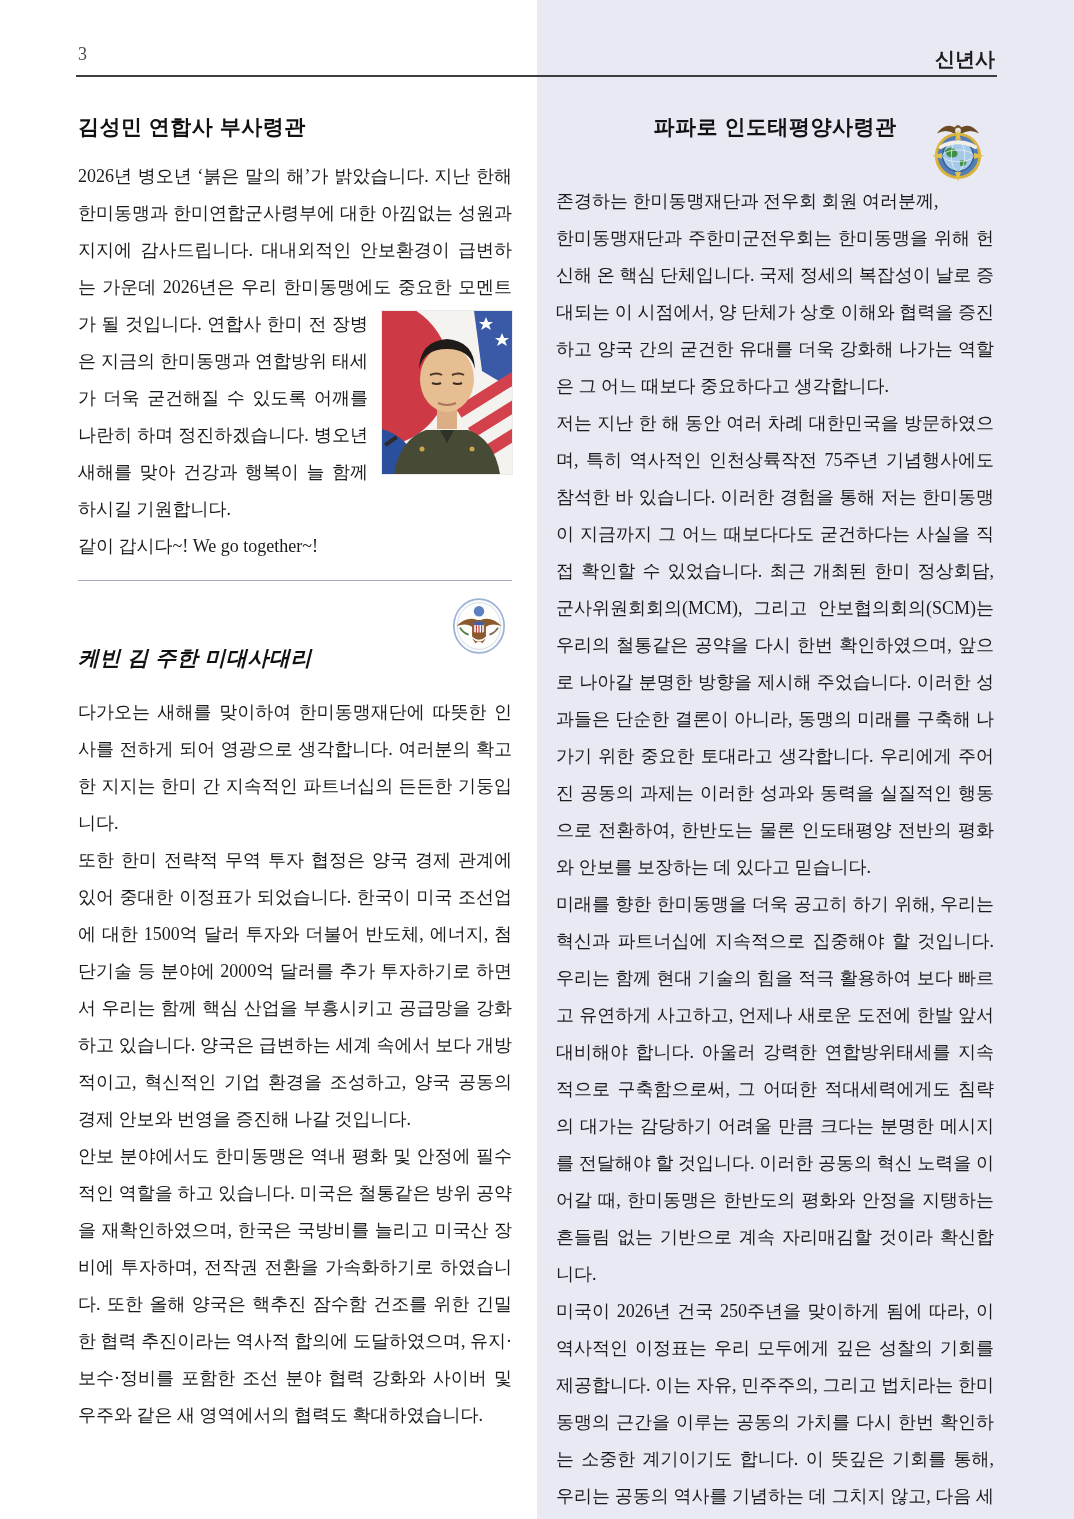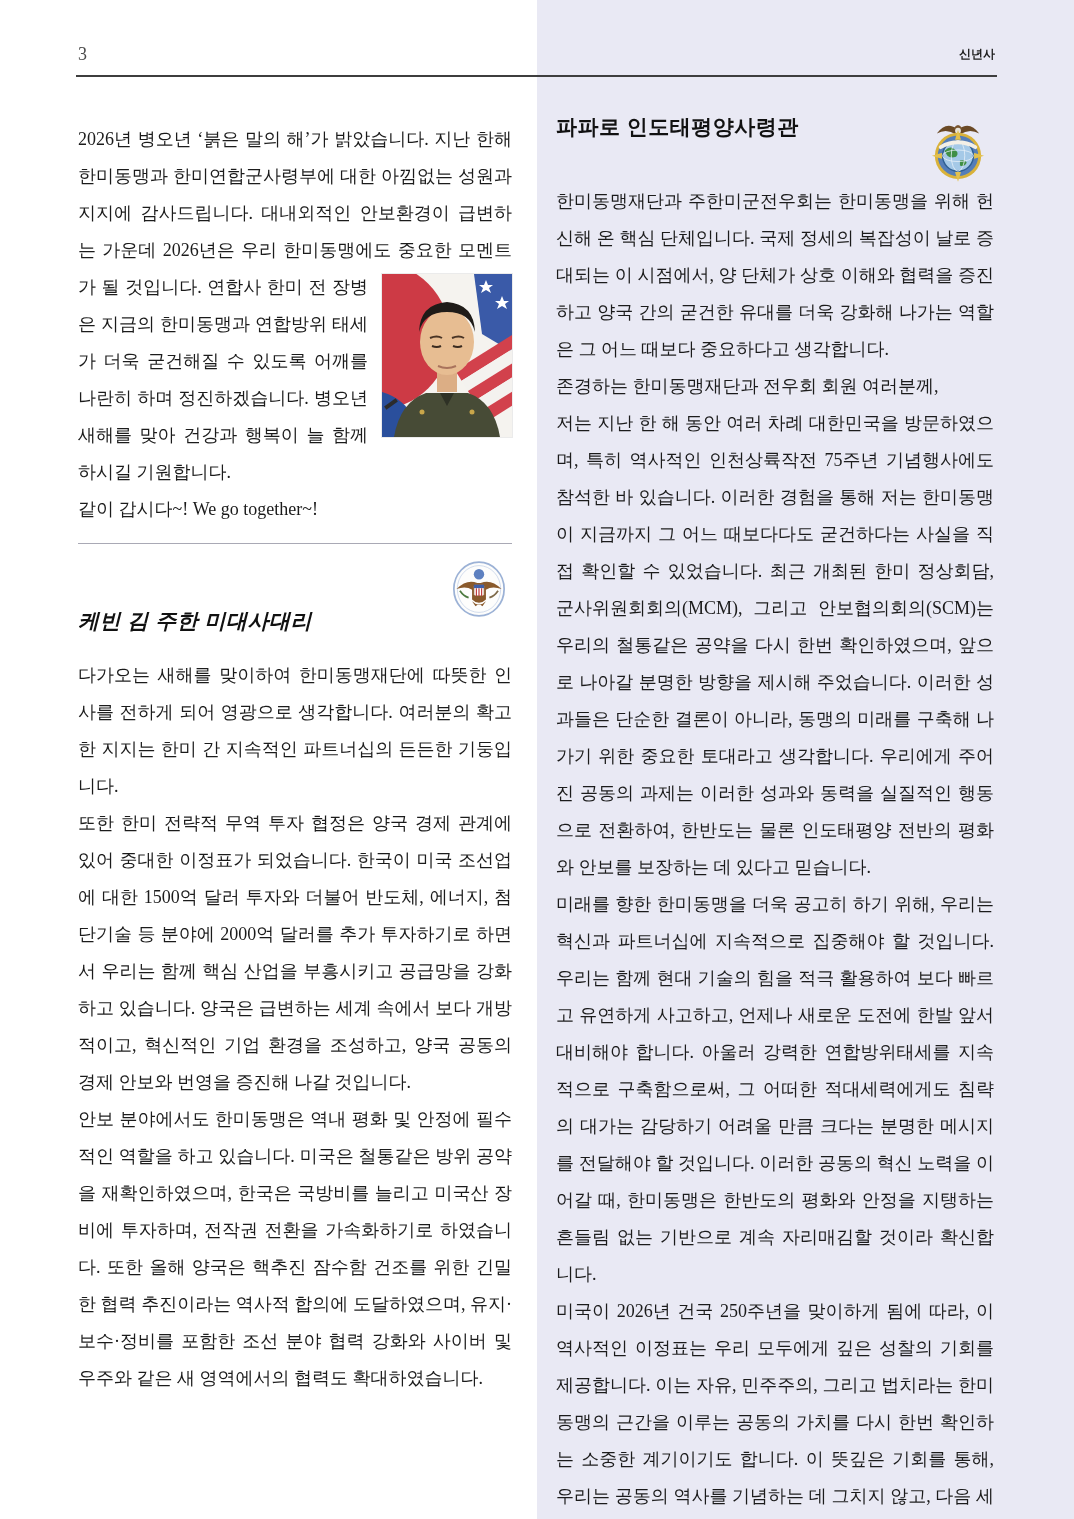--- a/index.html
+++ b/index.html
@@ -10,42 +10,42 @@
   }
   .panel-right{
     position:absolute;left:537px;top:0;width:537px;height:1519px;
     background:#e9e9f4;
   }
   .pagenum{
     position:absolute;left:78px;top:44px;font-size:18px;color:#4a4a4a;
     font-family:"Liberation Serif","DejaVu Serif",serif;
   }
   .section-label{
-    position:absolute;right:79px;top:46px;font-size:12px;font-weight:bold;color:#1d1d1d;
+    position:absolute;right:79px;top:46px;font-size:20px;font-weight:bold;color:#1d1d1d;
     font-family:"Liberation Sans","DejaVu Sans",sans-serif;
   }
   .header-rule{
     position:absolute;left:76px;top:75px;width:921px;height:2px;background:#3e3e3e;
   }
   .col{position:absolute;top:104px;}
   .col-left{left:78px;width:434px;}
   .col-right{left:556px;width:438px;}
   h2.headline{
     margin:8px 0 0 0;font-size:21px;line-height:29px;font-weight:bold;color:#111;
     font-family:"Liberation Sans","DejaVu Sans",sans-serif;letter-spacing:0.5px;
   }
   .body{
     margin-top:17px;font-size:18px;line-height:37px;text-align:justify;
     color:#1b1b1b;overflow-wrap:break-word;
   }
   .body p{margin:0;}
   .photo{display:block;float:right;margin:5px 0 8px 14px;box-shadow:0 0 0 1px rgba(0,0,0,0.08);}
   .photo svg{display:block;}
   .divider{height:1px;background:#a9a9b5;margin-top:15px;clear:both;}
-  .art-head{position:relative;}
+  .art-head{position:relative;text-align:center;}
   .art-head-kevin{height:97px;font-style:italic;}
   .art-head-kevin h2{position:absolute;left:0;bottom:6px;}
   .art-head-kevin .seal{position:absolute;right:7px;top:17px;}
   .art-head-paparo{height:71px;}
   .art-head-paparo h2{margin-top:8px;}
   .art-head-paparo .emblem{position:absolute;right:9px;top:6px;}
   .body-kevin{margin-top:16px;}
   .body-paparo{margin-top:0;}
 </style>
 </head>
@@ -55,20 +55,21 @@
 
   <div class="panel-right"></div>
 
   <span class="pagenum">3</span>
   <span class="section-label">신년사</span>
   <div class="header-rule"></div>
 
   <div class="col col-left">
 
     <section>
+      <h2 class="headline">김성민 연합사 부사령관</h2>
       <div class="body">
         <p class="para">
           <span>2026년 병오년 ‘붉은 말의 해’가 밝았습니다. 지난 한해 한미동맹과 한미연합군사령부에 대한 아낌없는 성원과 지지에 감사드립니다. 대내외적인 안보환경이 급변하는 가운데 2026년은 우리 한미동맹에도 중요한 모멘트가 될 것입니다.</span><span class="photo">
               <svg width="130" height="163" viewBox="0 0 130 163" xmlns="http://www.w3.org/2000/svg">
               <rect width="130" height="163" fill="#f5f3ef"></rect>
               <circle cx="-6" cy="62" r="74" fill="#cd3a45"></circle>
               <circle cx="-14" cy="168" r="52" fill="#2a4f9c"></circle>
               <rect x="2" y="128" width="14" height="4" fill="#2b2b2b" transform="rotate(-35 9 130)"></rect>
               <polygon points="92,0 130,0 130,78 100,60" fill="#3a5aa8"></polygon>
               <polygon points="104,6 106,11 111,11 107,14 109,19 104,16 99,19 101,14 97,11 102,11" fill="#ffffff"></polygon>
@@ -144,22 +145,22 @@
             <circle cx="28" cy="39" r="16" fill="#a5c9e7" stroke="#2f5f93" stroke-width="1.5"></circle>
             <path d="M14,34 q6,-6 10,-2 q6,4 2,8 q-6,2 -9,-1 Z" fill="#3f8f45"></path>
             <path d="M30,44 q5,-2 7,2 q-2,5 -7,3 Z" fill="#3f8f45"></path>
             <ellipse cx="28" cy="39" rx="16" ry="6" fill="none" stroke="#e8f1f8" stroke-width="0.8"></ellipse>
             <ellipse cx="28" cy="39" rx="7" ry="16" fill="none" stroke="#e8f1f8" stroke-width="0.8"></ellipse>
             <path d="M10,30 Q28,20 46,30" fill="none" stroke="#f3efe6" stroke-width="4" stroke-linecap="round"></path>
           </svg></span>
         <h2 class="headline">파파로 인도태평양사령관</h2>
       </div>
       <div class="body body-paparo">
+        <p class="para">존경하는 한미동맹재단과 전우회 회원 여러분께,</p>
         <p class="para">한미동맹재단과 주한미군전우회는 한미동맹을 위해 헌신해 온 핵심 단체입니다. 국제 정세의 복잡성이 날로 증대되는 이 시점에서, 양 단체가 상호 이해와 협력을 증진하고 양국 간의 굳건한 유대를 더욱 강화해 나가는 역할은 그 어느 때보다 중요하다고 생각합니다.</p>
-        <p class="para">존경하는 한미동맹재단과 전우회 회원 여러분께,</p>
         <p class="para">저는 지난 한 해 동안 여러 차례 대한민국을 방문하였으며, 특히 역사적인 인천상륙작전 75주년 기념행사에도 참석한 바 있습니다. 이러한 경험을 통해 저는 한미동맹이 지금까지 그 어느 때보다다도 굳건하다는 사실을 직접 확인할 수 있었습니다. 최근 개최된 한미 정상회담, 군사위원회회의(MCM), 그리고 안보협의회의(SCM)는 우리의 철통같은 공약을 다시 한번 확인하였으며, 앞으로 나아갈 분명한 방향을 제시해 주었습니다. 이러한 성과들은 단순한 결론이 아니라, 동맹의 미래를 구축해 나가기 위한 중요한 토대라고 생각합니다. 우리에게 주어진 공동의 과제는 이러한 성과와 동력을 실질적인 행동으로 전환하여, 한반도는 물론 인도태평양 전반의 평화와 안보를 보장하는 데 있다고 믿습니다.</p>
         <p class="para">미래를 향한 한미동맹을 더욱 공고히 하기 위해, 우리는 혁신과 파트너십에 지속적으로 집중해야 할 것입니다. 우리는 함께 현대 기술의 힘을 적극 활용하여 보다 빠르고 유연하게 사고하고, 언제나 새로운 도전에 한발 앞서 대비해야 합니다. 아울러 강력한 연합방위태세를 지속적으로 구축함으로써, 그 어떠한 적대세력에게도 침략의 대가는 감당하기 어려울 만큼 크다는 분명한 메시지를 전달해야 할 것입니다. 이러한 공동의 혁신 노력을 이어갈 때, 한미동맹은 한반도의 평화와 안정을 지탱하는 흔들림 없는 기반으로 계속 자리매김할 것이라 확신합니다.</p>
         <p class="para">미국이 2026년 건국 250주년을 맞이하게 됨에 따라, 이 역사적인 이정표는 우리 모두에게 깊은 성찰의 기회를 제공합니다. 이는 자유, 민주주의, 그리고 법치라는 한미동맹의 근간을 이루는 공동의 가치를 다시 한번 확인하는 소중한 계기이기도 합니다. 이 뜻깊은 기회를 통해, 우리는 공동의 역사를 기념하는 데 그치지 않고, 다음 세대를 위한 한미 파트너십을 더욱 심화하고 강화해 나가야 할 것입니다.</p>
 
       </div>
     </section>
 
   </div>
 
 </div>

